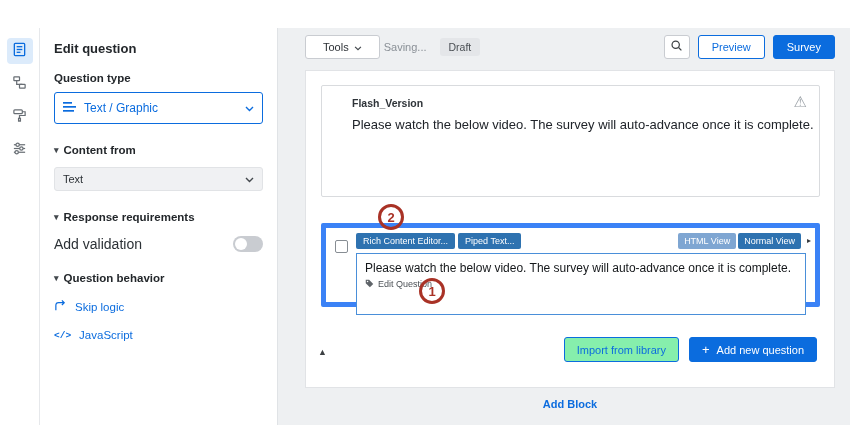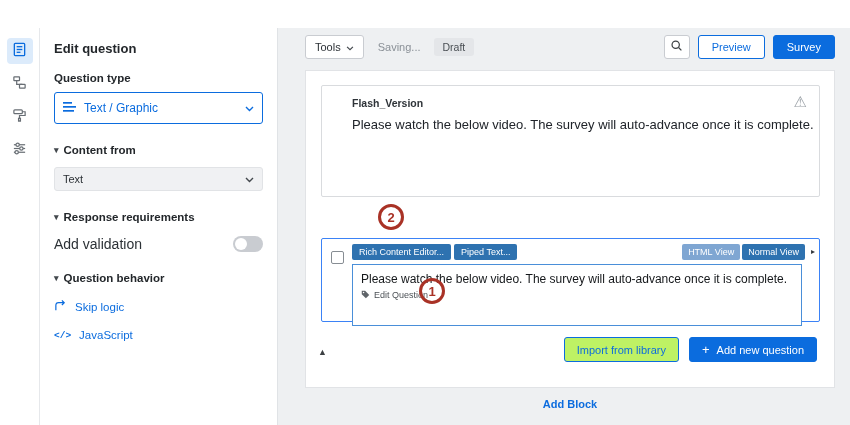--- a/index.html
+++ b/index.html
@@ -38,59 +38,59 @@
   .validation-row .grow { flex:1; }
   .toggle { width:30px; height:16px; border-radius:8px; background:#c9ccd1; position:relative; cursor:pointer; }
   .toggle .knob { position:absolute; left:2px; top:2px; width:12px; height:12px; border-radius:50%; background:#fff; }
   .behavior-link { margin-top:15px; display:flex; align-items:center; gap:8px; color:#0b6cde;
                    font-size:11.5px; cursor:pointer; }
   .js-glyph { font-family:"Liberation Mono", monospace; font-size:9.5px; color:#0b6cde; font-weight:700; }
 
   
   .main { position:absolute; left:278px; top:28px; width:572px; height:397px; background:#eef0f2; }
   .toolbar { position:absolute; left:27px; top:7px; right:15px; height:24px; display:flex; align-items:center; }
-  .tools-btn { height:24px; padding:0 9px; background:#fff; border:1px solid #c9ccd1; border-radius:3px;
+  .tools-btn { height:24px; padding:0 17px; background:#fff; border:1px solid #c9ccd1; border-radius:3px;
                font-size:11px; color:#2c3136; display:flex; align-items:center; gap:5px; cursor:pointer; }
-  .saving { margin-left:14px; font-size:11px; color:#8a9097; }
+  .saving { margin-left:4px; font-size:11px; color:#8a9097; }
   .draft-badge { margin-left:13px; background:#e4e6e9; border-radius:3px; padding:3px 9px; font-size:10.5px; color:#4a4f54; }
   .tb-right { margin-left:auto; display:flex; align-items:center; gap:8px; }
   .search-btn { width:26px; height:24px; background:#fff; border:1px solid #c9ccd1; border-radius:3px;
                 display:flex; align-items:center; justify-content:center; cursor:pointer; }
   .btn-outline { height:24px; padding:0 13px; background:#fff; border:1px solid #0b6cde; border-radius:3px;
                  color:#0b6cde; font-size:11px; display:flex; align-items:center; cursor:pointer; }
   .btn-primary { height:24px; padding:0 13px; background:#0b6cde; border:1px solid #0b6cde; border-radius:3px;
                  color:#fff; font-size:11px; display:flex; align-items:center; gap:6px; cursor:pointer; }
 
   .panel { position:absolute; left:27px; top:42px; width:530px; height:318px; background:#fff; border:1px solid #e1e3e6; }
 
   .q-card { position:absolute; left:15px; top:14px; width:499px; height:112px; background:#fff;
             border:1px solid #d9dbde; border-radius:2px; }
   .q-name { position:absolute; left:30px; top:11px; font-size:10.5px; font-weight:600; color:#2e3338; }
   .q-text { position:absolute; left:30px; top:29px; width:462px; font-size:13px; color:#20242a; line-height:1.5; }
   .warn-icon { position:absolute; right:12px; top:7px; font-size:15px; color:#9aa0a6; }
 
-  .editor { position:absolute; left:15px; top:167px; width:499px; height:84px; background:#fff;
-            border:1px solid #3b82f6; border-radius:2px; }
+  .editor { position:absolute; left:15px; top:152px; width:499px; height:84px; background:#fff;
+            border:5px solid #3b82f6; border-radius:2px; }
   .checkbox { position:absolute; left:9px; top:12px; width:13px; height:13px; border:1.5px solid #878d93;
               border-radius:2px; background:#fff; cursor:pointer; }
   .tabs { position:absolute; left:30px; top:5px; display:flex; gap:3px; }
   .tab { background:#2e72b0; color:#fff; font-size:9px; padding:3px 7px; border-radius:2px; cursor:pointer; }
   .views { position:absolute; right:14px; top:5px; display:flex; gap:2px; align-items:center; }
   .view-btn { color:#fff; font-size:9px; padding:3px 6px; border-radius:2px; cursor:pointer; }
   .view-html { background:#7fa6d2; }
   .view-normal { background:#2e72b0; }
   .overflow-arrow { position:absolute; right:4px; top:8px; font-size:8px; color:#33373b; cursor:pointer; }
   .inner-box { position:absolute; left:30px; top:25px; width:450px; height:62px; border:1px solid #4a8fd9; background:#fff; }
   .inner-text { padding:6px 8px 0 8px; font-size:12px; color:#14171a; line-height:1.4; outline:none; }
   .edit-q { display:flex; align-items:center; gap:4px; padding-left:8px; margin-top:2px;
             font-size:9px; color:#4c5156; cursor:pointer; }
 
   .collapse-btn { position:absolute; left:12px; top:276px; font-size:9px; color:#3c4043; cursor:pointer; }
   .panel-footer { position:absolute; right:17px; top:266px; display:flex; gap:10px; }
-  .import-btn { height:25px; padding:0 12px; background:#bef264; border:1px solid #0b6cde; border-radius:3px;
+  .import-btn { height:25px; padding:0 12px; background:#86efac; border:1px solid #0b6cde; border-radius:3px;
                 color:#0b6cde; font-size:11px; display:flex; align-items:center; cursor:pointer; }
   .add-q-btn { height:25px; padding:0 12px; background:#0b6cde; border:1px solid #0b6cde; border-radius:3px;
                color:#fff; font-size:11px; display:flex; align-items:center; gap:7px; cursor:pointer; }
   .plus-glyph { font-size:13px; font-weight:400; }
 
   .annotation { position:absolute; width:26px; height:26px; border-radius:50%; border:3px solid #a93226;
                 color:#a93226; font-size:13px; font-weight:700; display:flex; align-items:center;
                 justify-content:center; background:transparent; z-index:5; pointer-events:none; }
   .annotation-2 { left:72px; top:133px; }
   .annotation-1 { left:113px; top:207px; }

